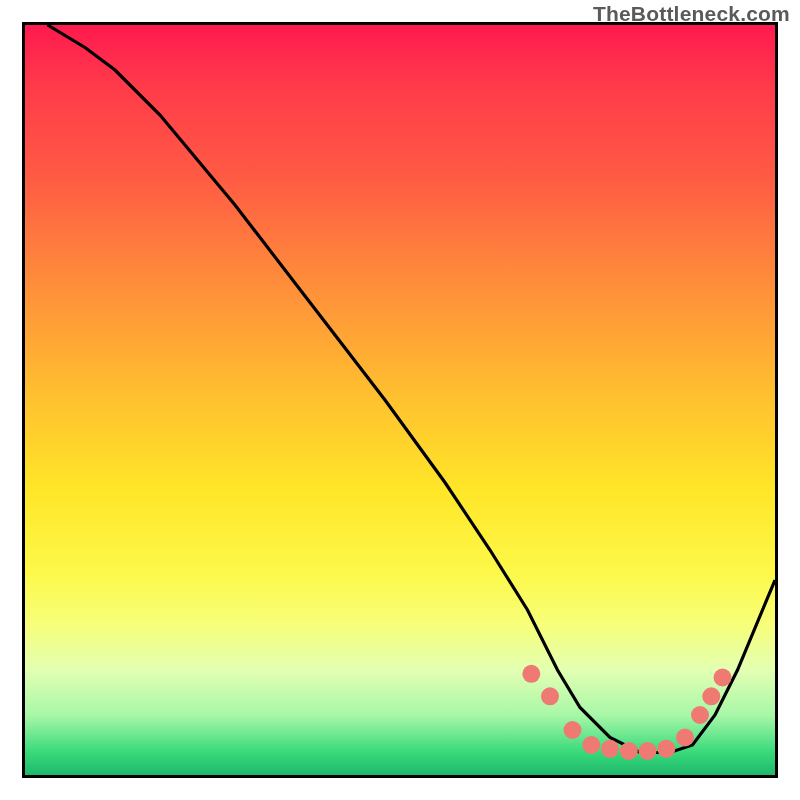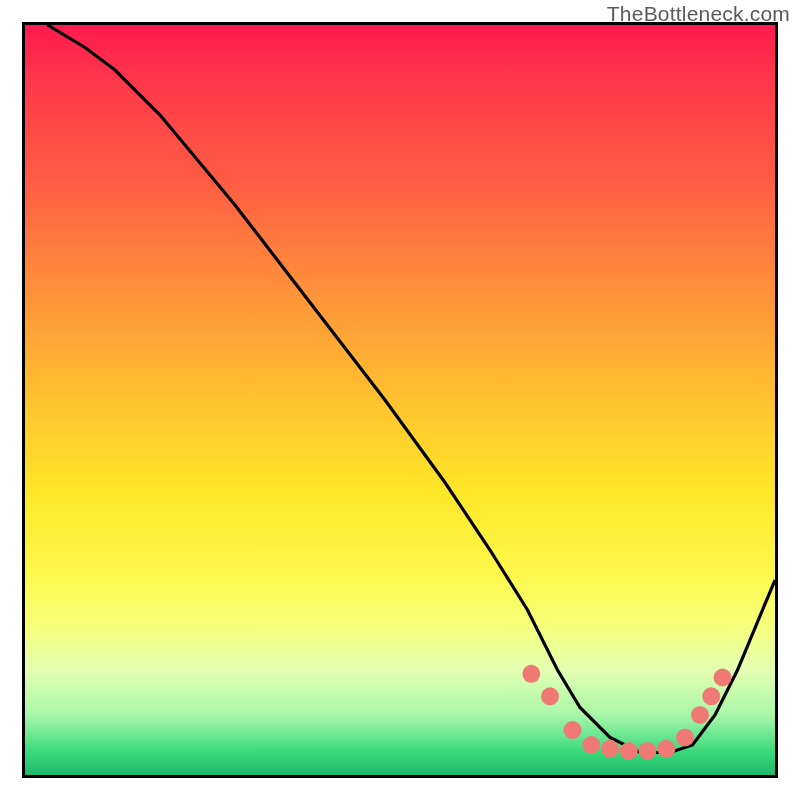--- a/index.html
+++ b/index.html
@@ -45,21 +45,21 @@
     top: 0;
     width: 100%;
     height: 100%;
   }
   .watermark {
     position: absolute;
     top: 2px;
     right: 10px;
     color: #5a5a5a;
     font-size: 21px;
-    font-weight: 400;
+    font-weight: 700;
     letter-spacing: 0.2px;
   }
 </style>
 </head>
 <body>
 
 <div class="chart-frame">
   <div class="watermark">TheBottleneck.com</div>
   <div class="plot-area">
     <svg class="curve" viewBox="0 0 750 750" preserveAspectRatio="none">

